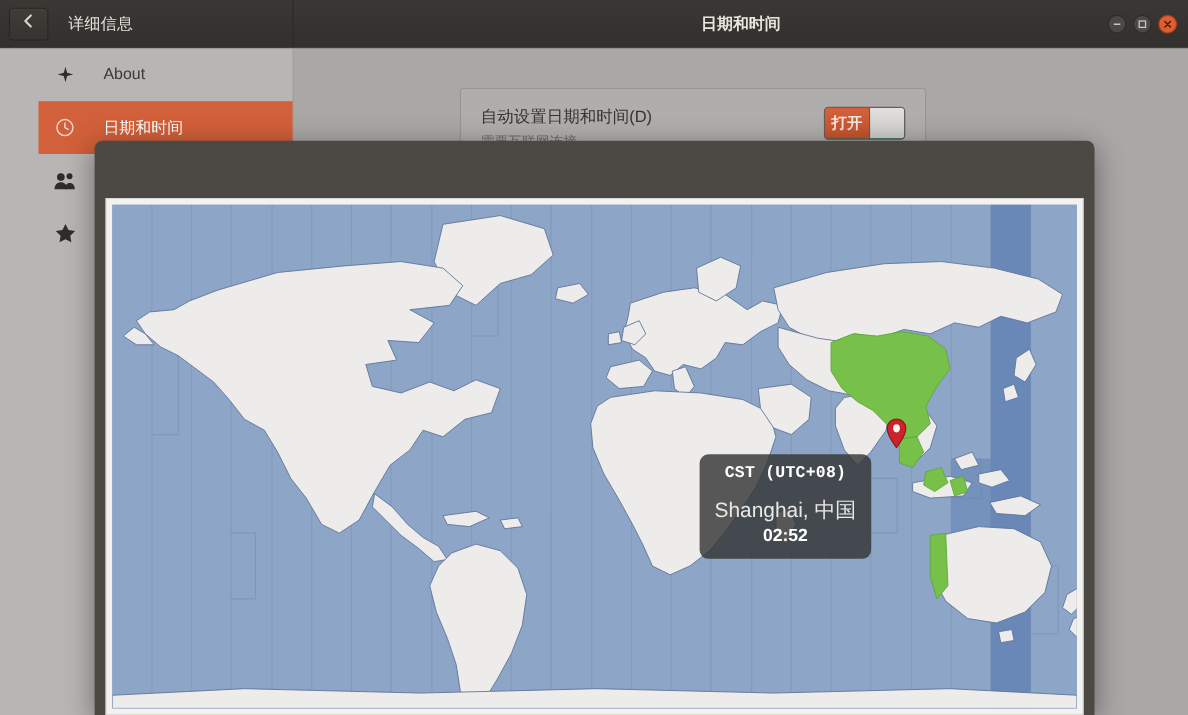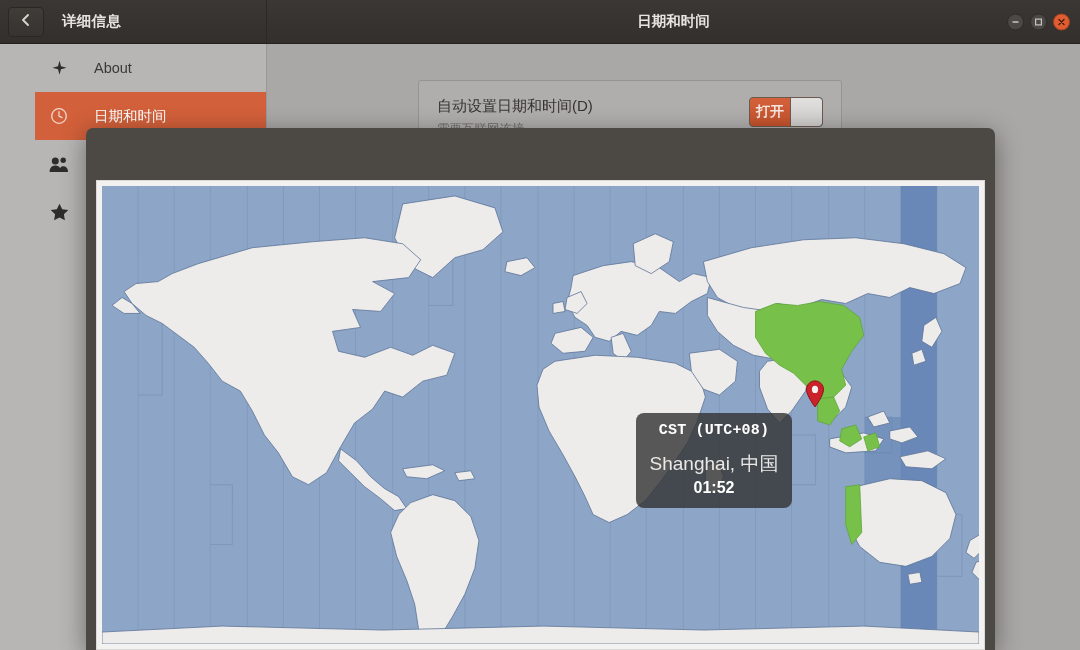--- a/index.html
+++ b/index.html
@@ -28,21 +28,21 @@
   }
   .back-btn {
     width: 36px; height: 30px; border-radius: 4px;
     background: linear-gradient(#403c38, #363330);
     border: 1px solid #2a2724;
     display: flex; align-items: center; justify-content: center;
     color: #d8d4d0;
   }
   .panel-title {
     flex: 0 0 auto; margin-left: 18px;
-    color: #e6e2de; font-size: 14.5px; font-weight: bold;
+    color: #e6e2de; font-size: 14.5px; font-weight: normal;
     letter-spacing: .3px;
   }
   .titlebar-right {
     flex: 1; height: 100%; display: flex; align-items: center;
     justify-content: center; position: relative;
   }
   .win-title { color: #e8e4e0; font-size: 14.5px; font-weight: bold; }
   .wctrls { position: absolute; right: 10px; top: 50%; transform: translateY(-50%);
     display: flex; gap: 6px; align-items: center; }
   .wbtn { width: 17px; height: 17px; border-radius: 50%;
@@ -373,19 +373,19 @@
         <div class="pin">
           <svg width="20" height="28" viewBox="0 0 20 28">
             <path d="M10 27 C10 27 18.5 15.6 18.5 9.6 C18.5 4.6 14.6 0.9 10 0.9 C5.4 0.9 1.5 4.6 1.5 9.6 C1.5 15.6 10 27 10 27 Z" fill="#cc2229" stroke="#8d1318" stroke-width="1"></path>
             <ellipse cx="10" cy="9.4" rx="3.1" ry="3.7" fill="#f6f4f2"></ellipse>
           </svg>
         </div>
 
         <div class="tz-tip">
           <div class="l1">CST (UTC+08)</div>
           <div class="l2">Shanghai, 中国</div>
-          <div class="l3">01:52</div>
+          <div class="l3">02:52</div>
         </div>
 
       </div>
     </div>
   </div>
 </div>
 
 </body></html>

